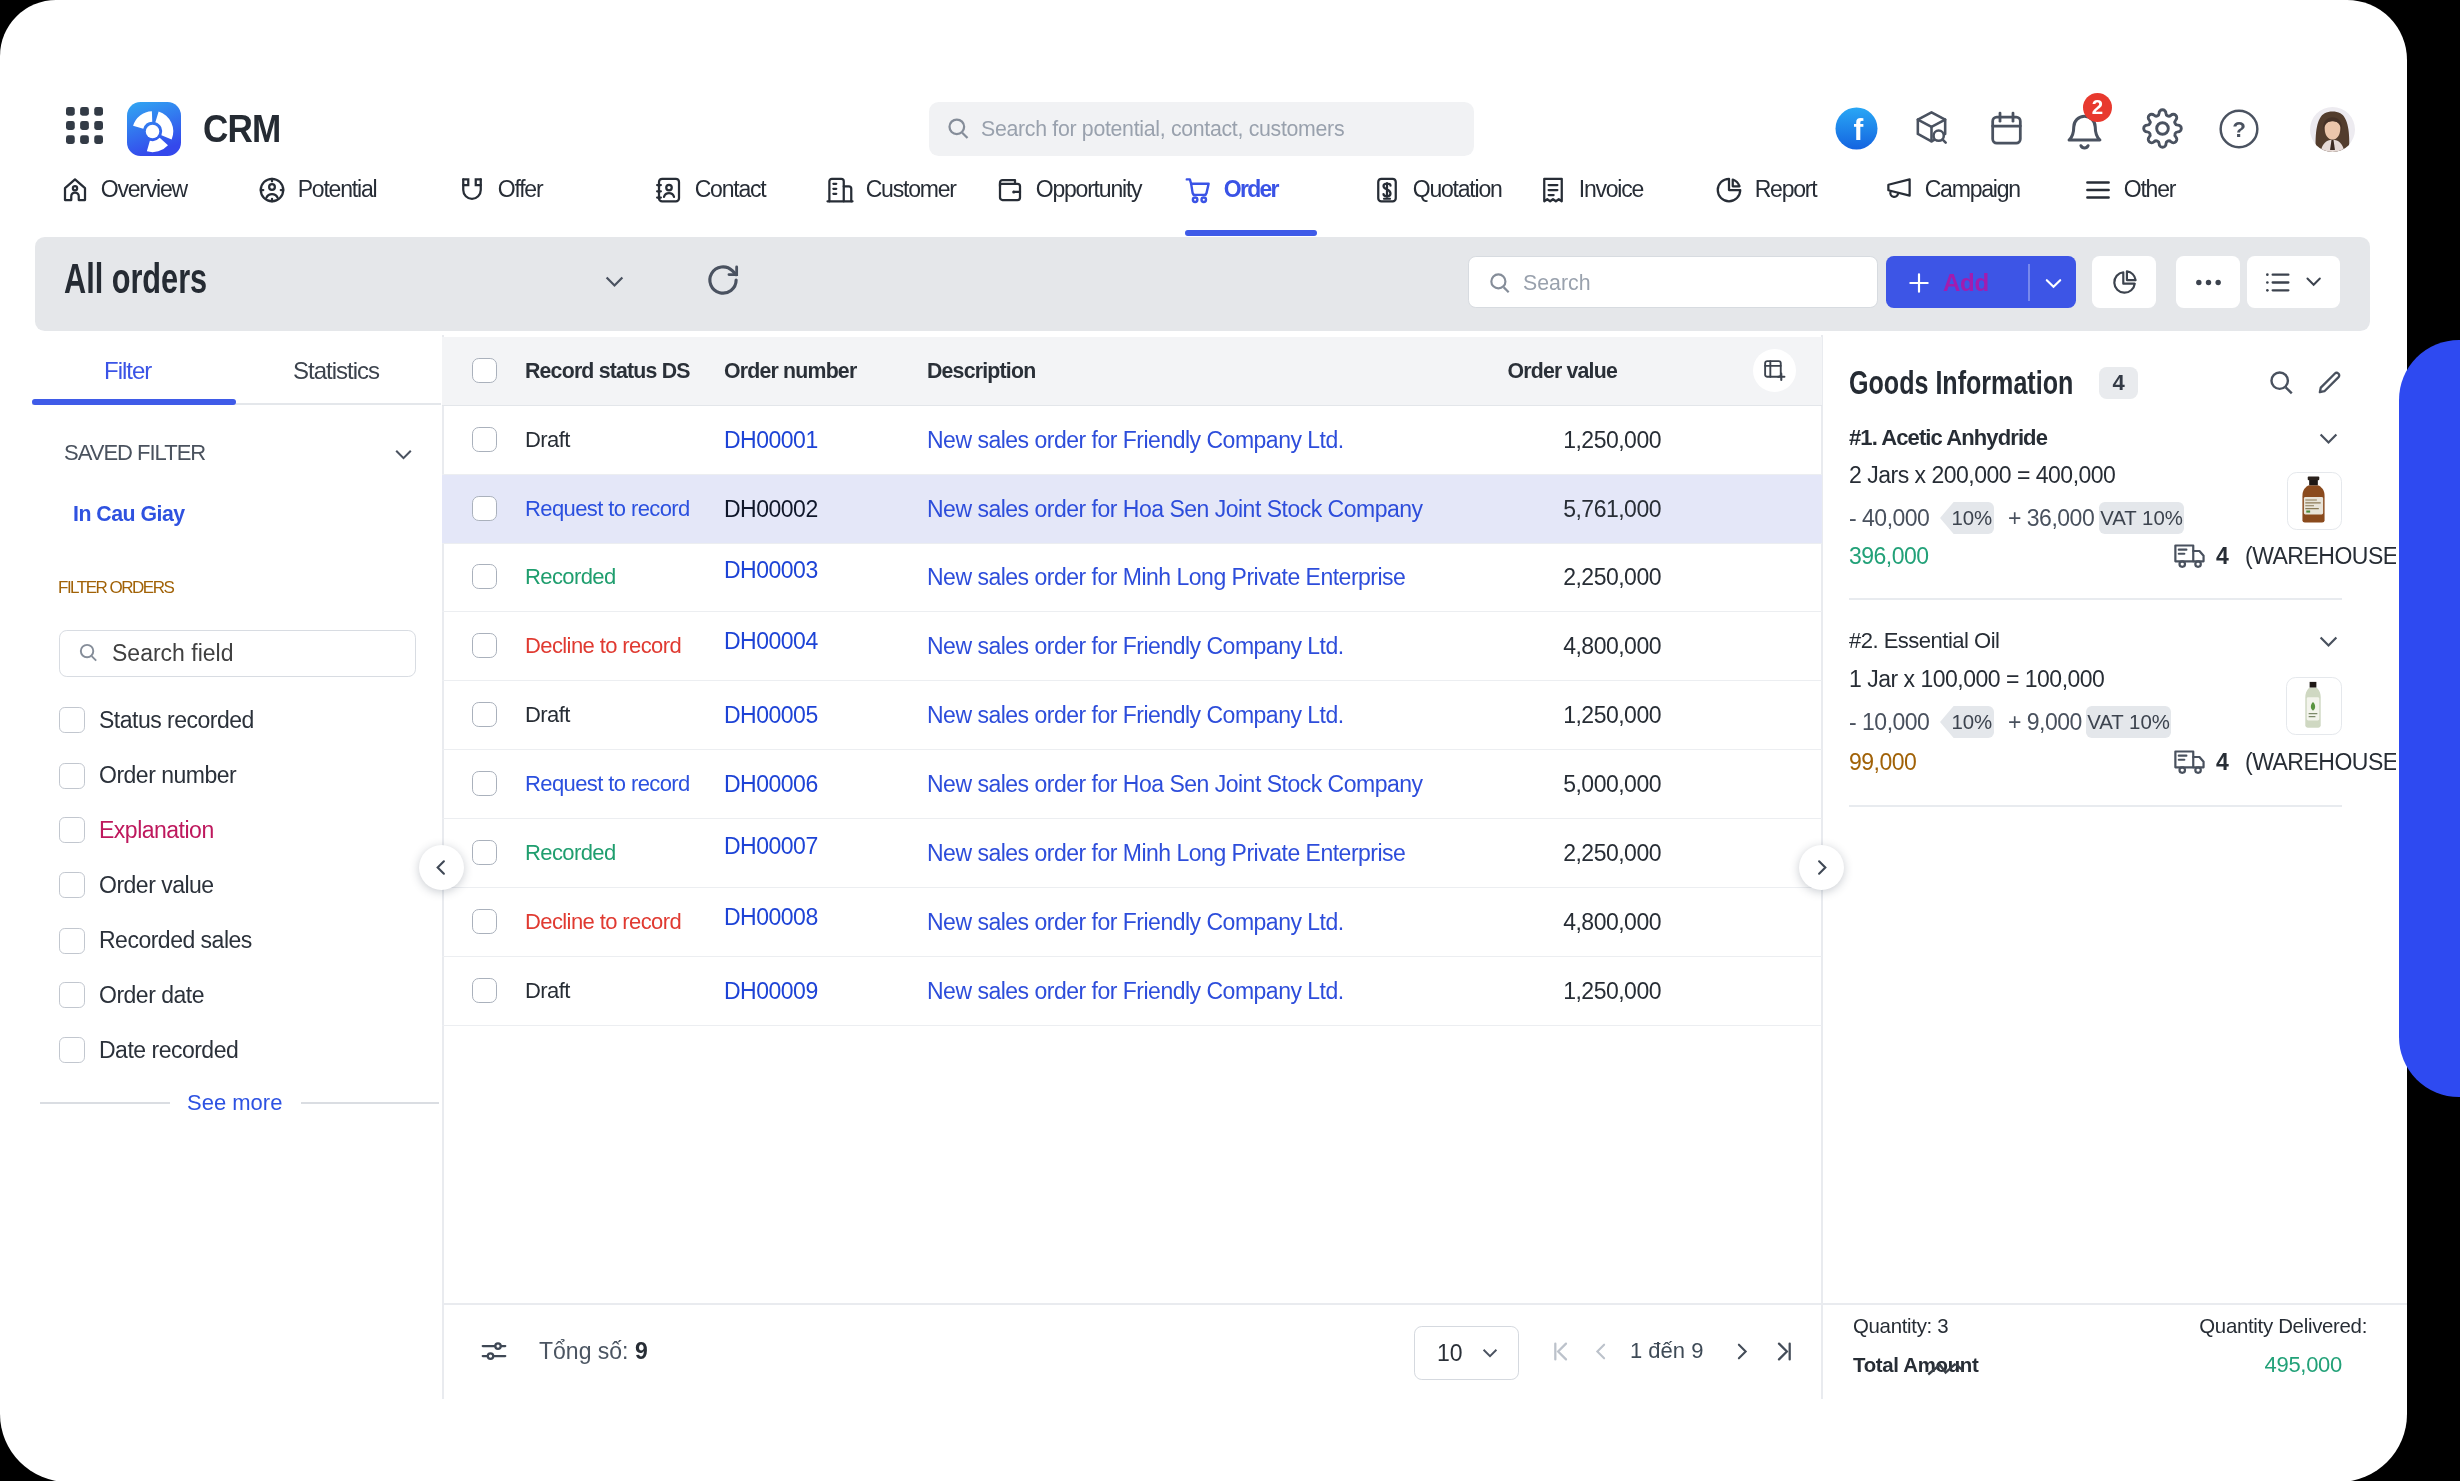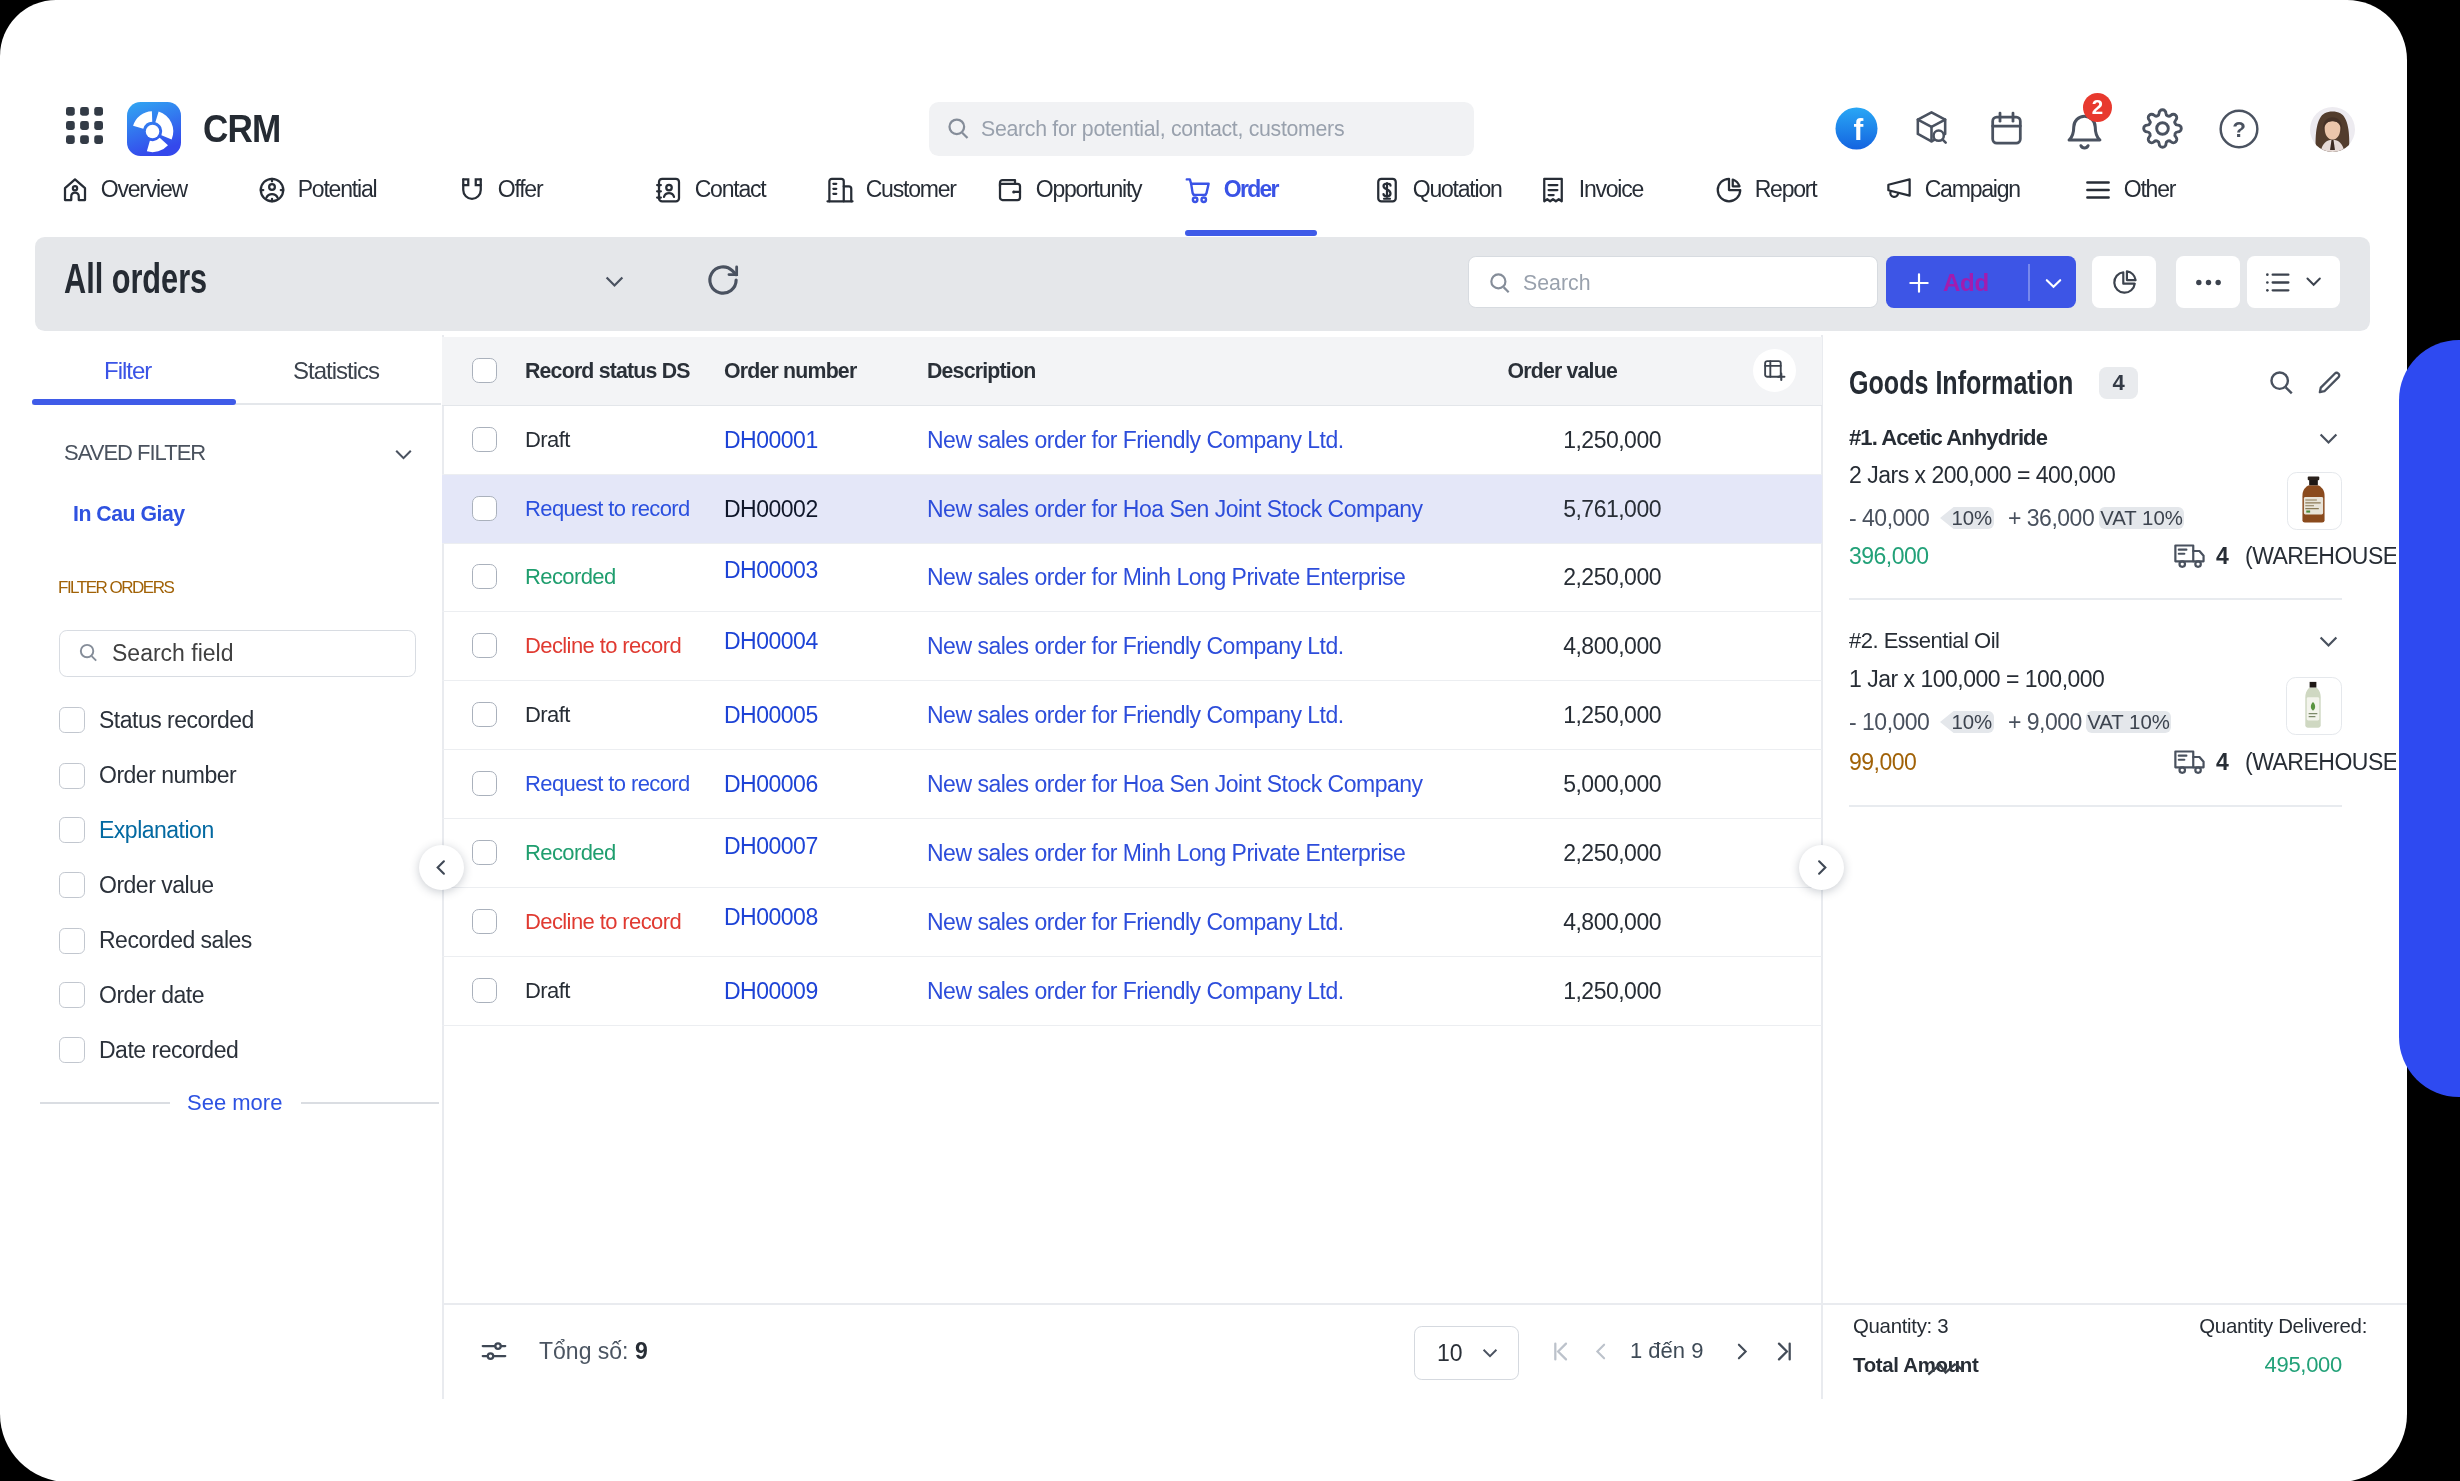--- a/index.html
+++ b/index.html
@@ -13,21 +13,21 @@
 .navitem{position:absolute;top:167px;height:45px;display:flex;align-items:center;gap:10.7px;color:#272d36;font-size:23px;letter-spacing:-1.2px}
 .toolbar{position:absolute;left:35px;top:237px;width:2335px;height:94px;background:#e5e7ea;border-radius:9.7px}
 .btnw{position:absolute;background:#fff;border-radius:7.8px;top:256px;height:52px;display:flex;align-items:center;justify-content:center}
 .vline{position:absolute;width:1.9px;background:#e9ebef}
 .hline{position:absolute;height:1.9px;background:#e9ebef}
 .chk{position:absolute;background:#fff;border:1.9px solid #aab1bc;border-radius:6.8px}
 .row{position:absolute;left:442px;width:1380px;height:69px;border-bottom:1px solid #eceef1}
 .rt{position:absolute;top:50%;transform:translateY(-50%);font-size:23px;letter-spacing:-0.5px;white-space:nowrap}
 .st{font-size:22px;letter-spacing:-0.6px}
 .circbtn{position:absolute;width:45px;height:45px;background:#fff;border-radius:50%;box-shadow:0 1.9px 9.7px rgba(40,50,70,.25);display:flex;align-items:center;justify-content:center}
-.chip{position:absolute;background:#e4e7eb;color:#3c434e;font-size:20.4px;display:flex;align-items:center;justify-content:center;border-radius:5.8px;height:22px;top:50%;transform:translateY(-50%)}
+.chip{position:absolute;background:#e4e7eb;color:#3c434e;font-size:20.4px;display:flex;align-items:center;justify-content:center;border-radius:5.8px;height:32px;top:50%;transform:translateY(-50%)}
 .imgbox{position:absolute;background:#fff;border:1.9px solid #e5e8ec;border-radius:9.7px}
 </style>
 </head>
 <body>
 <div id="app">
   <div class="page">
 
     <svg class="abs" style="left:66px;top:107px" width="37" height="37" viewBox="0 0 38 38">
       <g fill="#333b46">
         <rect x="0" y="0" width="9" height="9" rx="2.5"></rect>
@@ -283,21 +283,21 @@
     <svg class="abs" style="left:77px;top:641px" width="23" height="23" viewBox="0 0 24 24" fill="none" stroke="#858d99" stroke-width="2">
         <circle cx="10.5" cy="10.5" r="6.5"></circle>
         <path d="M15.3 15.8 L20 20.5"></path>
       </svg>
     <div class="tx" style="left:112px;top:653px;transform:translateY(-50%);font-size:23px;color:#404040">Search field</div>
     <div class="chk" style="left:59px;top:707px;width:26px;height:26px;border-color:#c2c7cf;border-radius:5.8px"></div>
     <div class="tx" style="left:99px;top:720px;transform:translateY(-50%);font-size:23px;color:#2b313a;letter-spacing:-0.5px">Status recorded</div>
     <div class="chk" style="left:59px;top:763px;width:26px;height:26px;border-color:#c2c7cf;border-radius:5.8px"></div>
     <div class="tx" style="left:99px;top:775px;transform:translateY(-50%);font-size:23px;color:#2b313a;letter-spacing:-0.5px">Order number</div>
     <div class="chk" style="left:59px;top:817px;width:26px;height:26px;border-color:#c2c7cf;border-radius:5.8px"></div>
-    <div class="tx" style="left:99px;top:830px;transform:translateY(-50%);font-size:23px;color:#0369a1;letter-spacing:-0.5px">Explanation</div>
+    <div class="tx" style="left:99px;top:830px;transform:translateY(-50%);font-size:23px;color:#be185d;letter-spacing:-0.5px">Explanation</div>
     <div class="chk" style="left:59px;top:872px;width:26px;height:26px;border-color:#c2c7cf;border-radius:5.8px"></div>
     <div class="tx" style="left:99px;top:885px;transform:translateY(-50%);font-size:23px;color:#2b313a;letter-spacing:-0.5px">Order value</div>
     <div class="chk" style="left:59px;top:928px;width:26px;height:26px;border-color:#c2c7cf;border-radius:5.8px"></div>
     <div class="tx" style="left:99px;top:940px;transform:translateY(-50%);font-size:23px;color:#2b313a;letter-spacing:-0.5px">Recorded sales</div>
     <div class="chk" style="left:59px;top:982px;width:26px;height:26px;border-color:#c2c7cf;border-radius:5.8px"></div>
     <div class="tx" style="left:99px;top:995px;transform:translateY(-50%);font-size:23px;color:#2b313a;letter-spacing:-0.5px">Order date</div>
     <div class="chk" style="left:59px;top:1037px;width:26px;height:26px;border-color:#c2c7cf;border-radius:5.8px"></div>
     <div class="tx" style="left:99px;top:1050px;transform:translateY(-50%);font-size:23px;color:#2b313a;letter-spacing:-0.5px">Date recorded</div>
     <div class="hline" style="left:40px;top:1102px;width:130px;background:#dadde2"></div>
     <div class="hline" style="left:301px;top:1102px;width:138px;background:#dadde2"></div>

